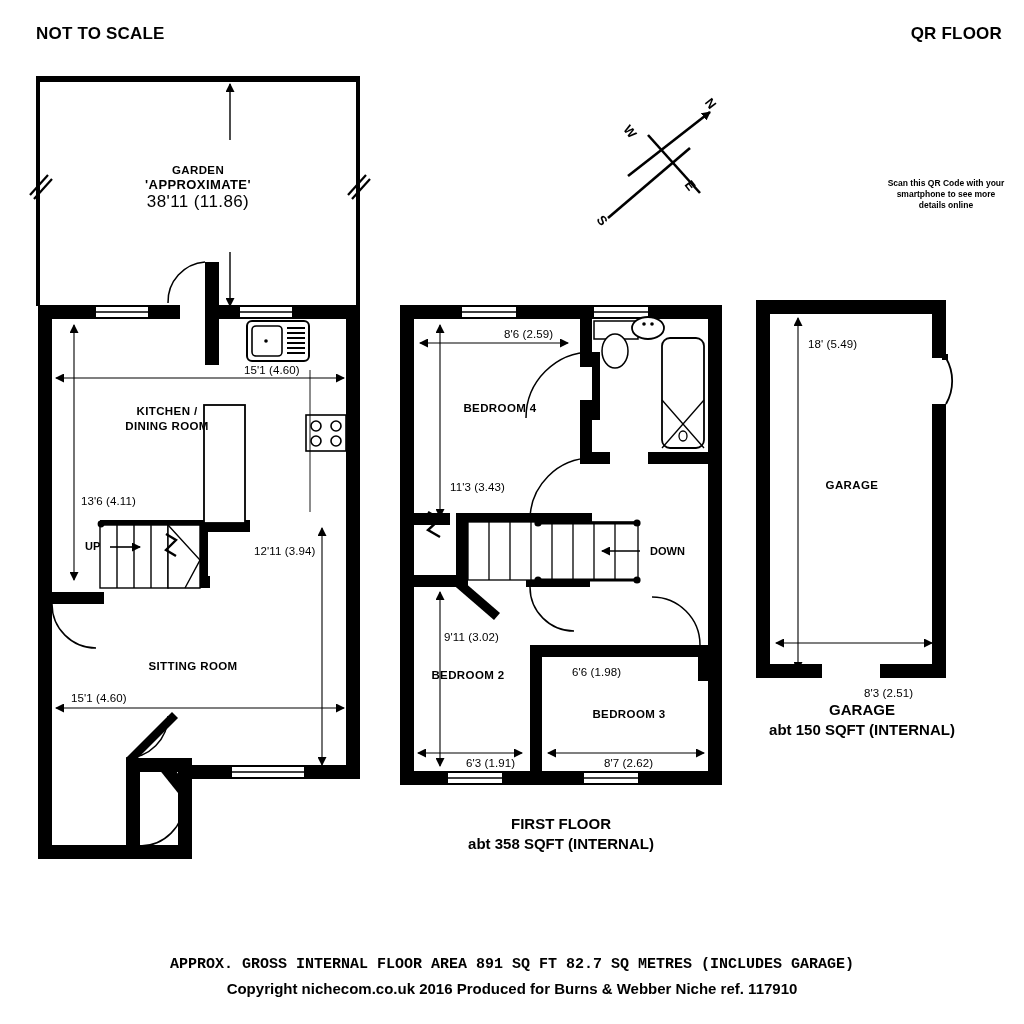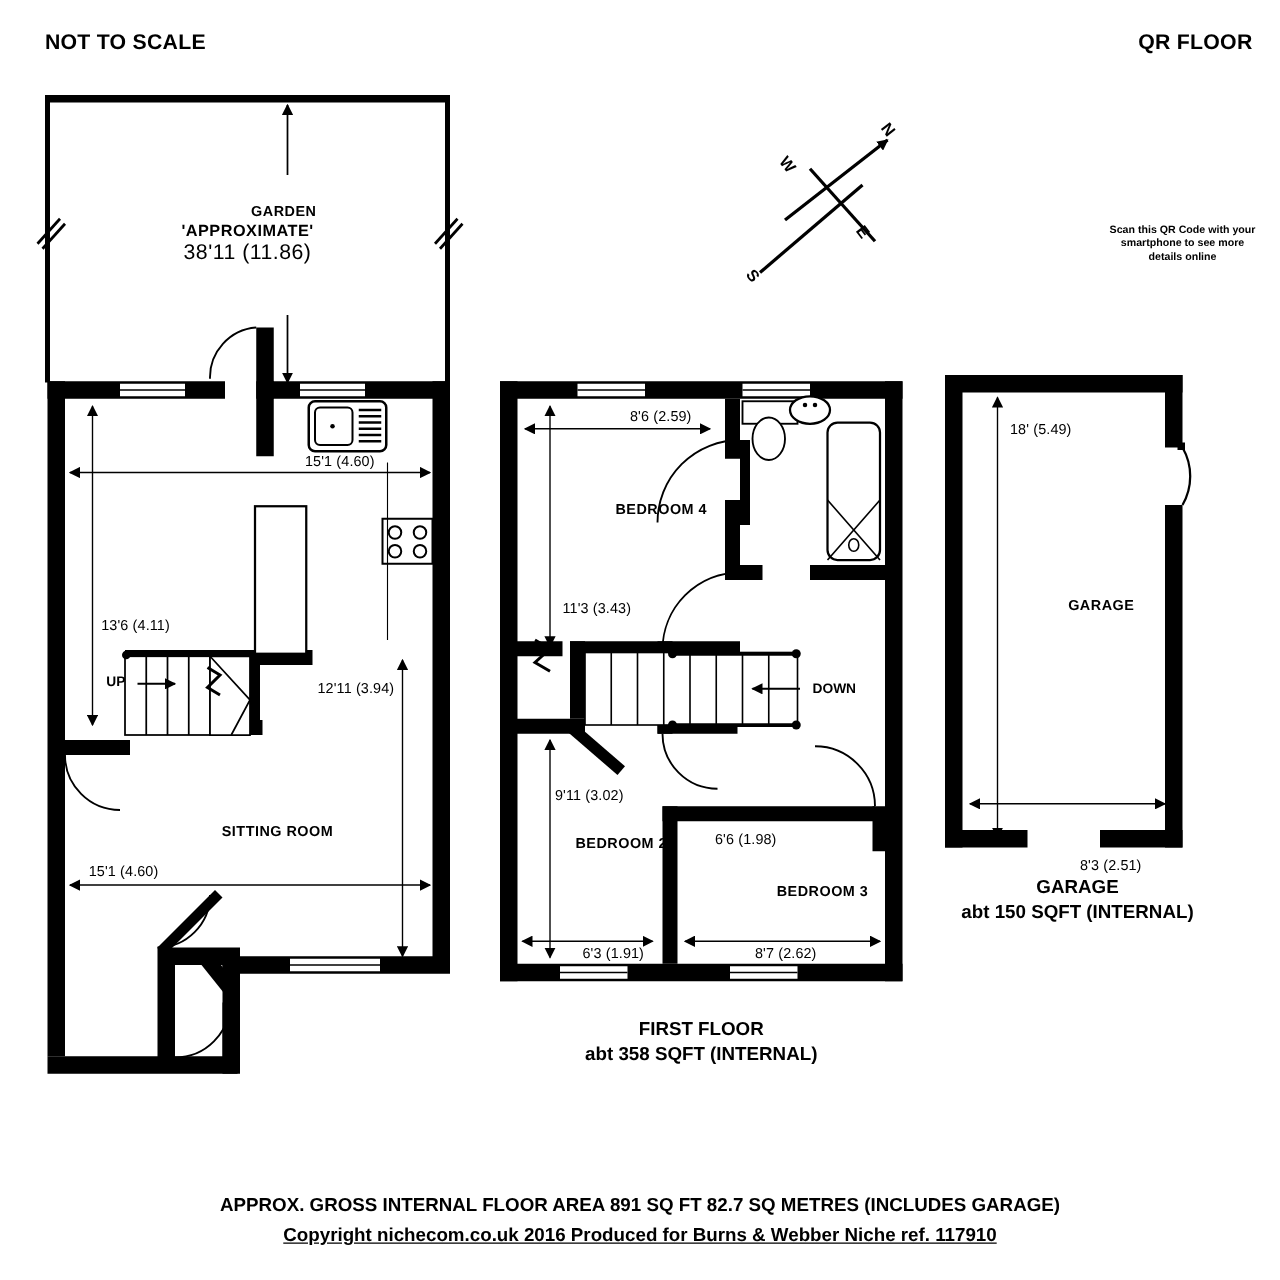--- a/index.html
+++ b/index.html
@@ -32,21 +32,21 @@
     font-weight:bold;
   }
 
   .lbl{
     position:absolute;
     font-weight:bold;
     text-align:center;
     white-space:pre-line;
     letter-spacing:0.4px;
   }
-  .room{font-size:11.5px;line-height:15px;margin-left:29px;}
+  .room{font-size:11.5px;line-height:15px;}
   .dim{
     position:absolute;
     font-size:11.5px;
     font-weight:normal;
     white-space:nowrap;
     letter-spacing:0.1px;
   }
   .floor-title{
     position:absolute;
     text-align:center;
@@ -54,22 +54,22 @@
     font-size:15px;
     line-height:20px;
     white-space:pre-line;
   }
   .footer{
     position:absolute;
     left:0;width:1024px;
     text-align:center;
     font-weight:bold;
   }
-  #footer-area{top:956px;font-size:15px;}
-  #footer-copy{top:980px;font-size:15px;text-decoration:underline;}
+  #footer-area{top:956px;font-size:15px;font-family:Liberation Mono, monospace;}
+  #footer-copy{top:980px;font-size:15px;}
   .compass-letter{
     position:absolute;
     font-weight:bold;
     font-size:13px;
   }
   .arrowlbl{position:absolute;font-size:11px;font-weight:bold;}
 </style>
 </head>
 <body>
 
@@ -328,20 +328,22 @@
 
   <div class="compass-letter" style="left:706px;top:96px;transform:rotate(52deg);">N</div>
   <div class="compass-letter" style="left:598px;top:213px;transform:rotate(52deg);">S</div>
   <div class="compass-letter" style="left:686px;top:178px;transform:rotate(52deg);">E</div>
   <div class="compass-letter" style="left:624px;top:124px;transform:rotate(52deg);">W</div>
 
   <div class="lbl room" style="left:128px;top:163px;width:140px;">GARDEN</div>
   <div class="lbl" style="left:128px;top:177px;width:140px;font-size:13px;font-weight:bold;">'APPROXIMATE'</div>
   <div class="lbl" style="left:128px;top:192px;width:140px;font-size:17px;font-weight:normal;">38'11 (11.86)</div>
 
+  <div class="lbl room" style="left:92px;top:404px;width:150px;">KITCHEN /
+DINING ROOM</div>
   <div class="lbl room" style="left:110px;top:659px;width:166px;">SITTING ROOM</div>
 
   <div class="dim" style="left:244px;top:364px;">15'1 (4.60)</div>
   <div class="dim" style="left:81px;top:495px;">13'6 (4.11)</div>
   <div class="dim" style="left:254px;top:545px;">12'11 (3.94)</div>
   <div class="dim" style="left:71px;top:692px;">15'1 (4.60)</div>
   <div class="arrowlbl" style="left:85px;top:540px;">UP</div>
 
 
   <div class="lbl room" style="left:430px;top:401px;width:140px;">BEDROOM 4</div>

